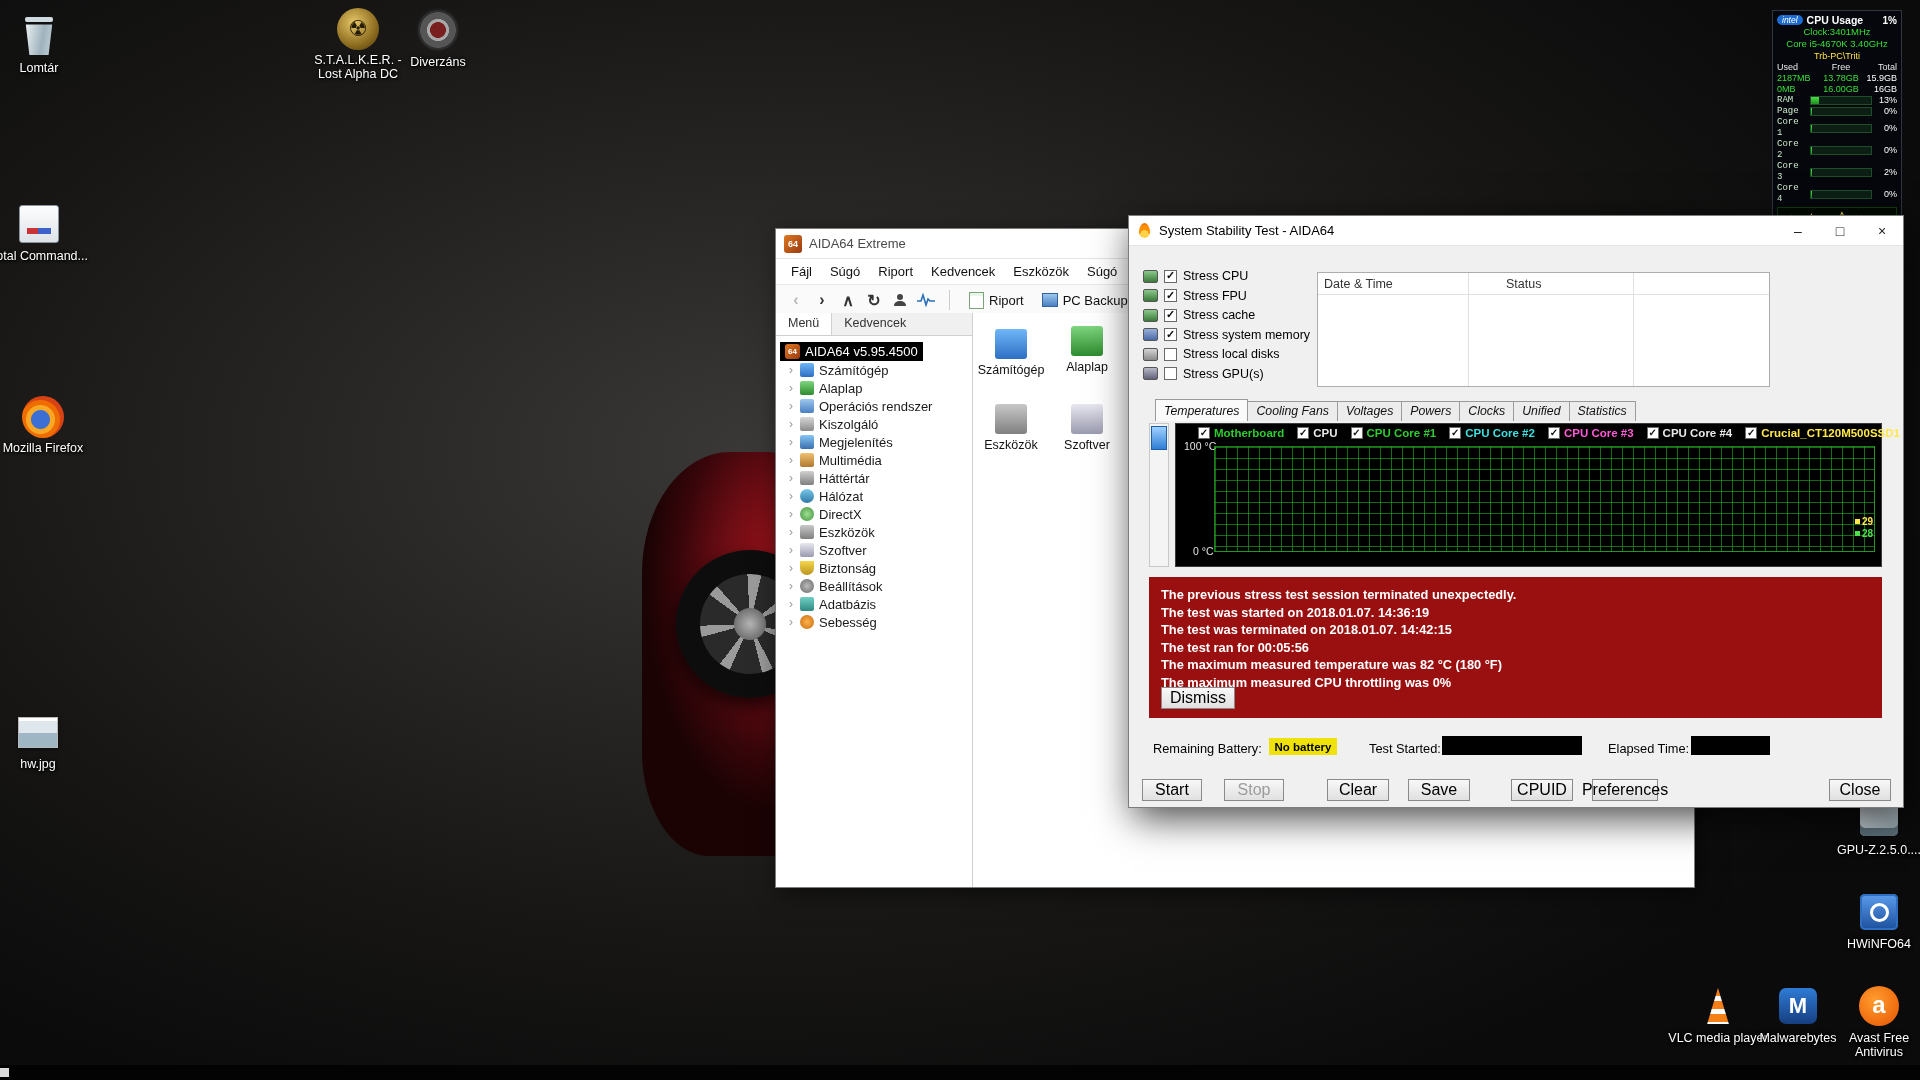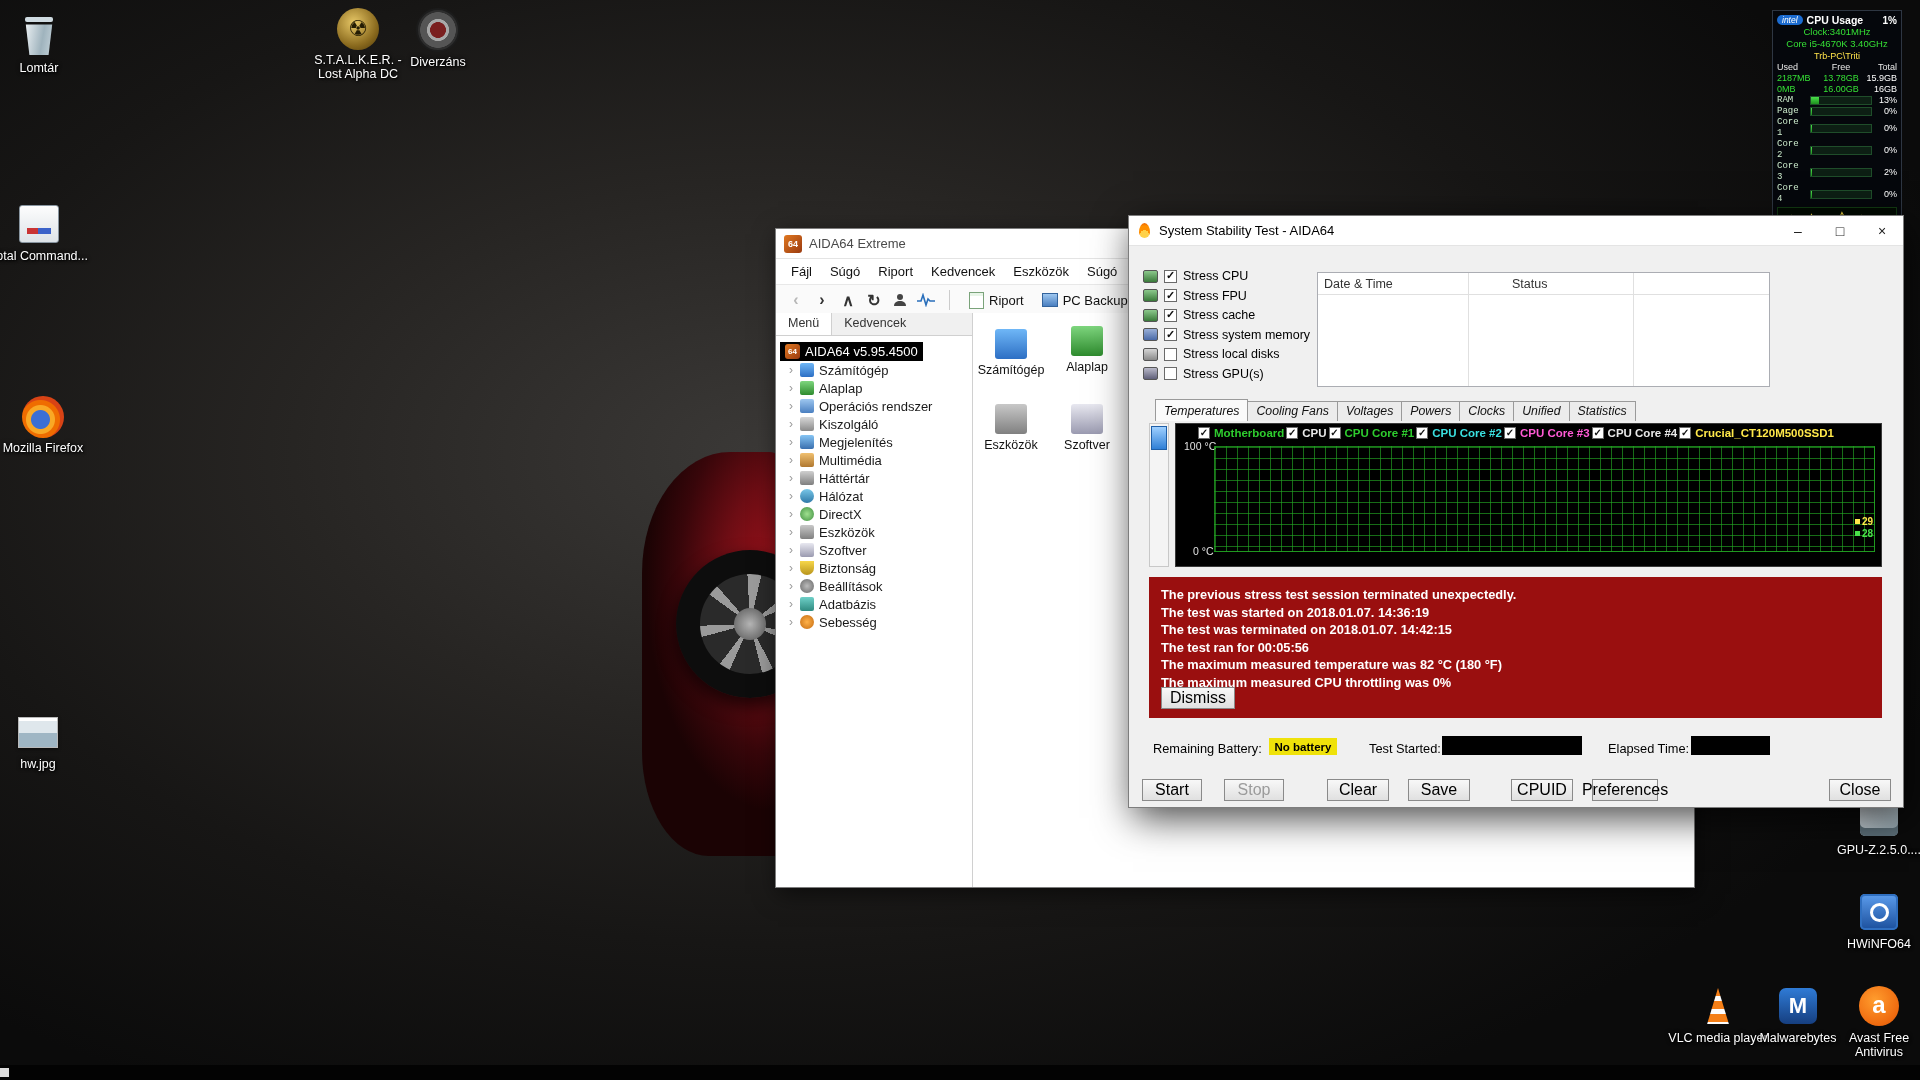--- a/index.html
+++ b/index.html
@@ -144,30 +144,30 @@
   .s-memory-icon{background:linear-gradient(#9ab0d8,#4a6aa8);}
   .s-disk-icon{background:linear-gradient(#d5d5d5,#8a8a8a);}
   .s-gpu-icon{background:linear-gradient(#b8b8c8,#60607a);}
   .cb{width:13px;height:13px;background:#fff;border:1px solid #6a6a6a;box-sizing:border-box;
     display:inline-flex;align-items:center;justify-content:center;font-size:11px;color:#111;line-height:1;flex:none;}
   .cb.checked::before{content:"✓";font-weight:bold;margin-top:-1px;}
   .slabel{font-size:12.5px;color:#000;white-space:nowrap;}
   #sst-table{position:absolute;left:188px;top:56px;width:453px;height:115px;background:#fff;border:1px solid #abadb3;box-sizing:border-box;}
   .th{position:absolute;top:0;height:21px;display:flex;align-items:center;padding-left:6px;font-size:12.5px;color:#333;}
   .th1{left:0;width:150px;}
-  .th2{left:150px;width:165px;padding-left:44px;}
+  .th2{left:144px;width:165px;padding-left:44px;}
   .thline{position:absolute;left:0;right:0;top:21px;height:1px;background:#e0e0e0;}
   .tcol{position:absolute;top:0;bottom:0;width:1px;background:#e0e0e0;}
   #sst-tabs{position:absolute;left:26px;top:183px;display:flex;align-items:flex-end;}
   .tab{padding:2px 8px 3px;font-size:12.3px;color:#111;background:#ececec;border:1px solid #9a9a9a;border-bottom:none;margin-right:-1px;font-style:italic;}
   .tab.active{background:#fafafa;padding-top:4px;position:relative;z-index:2;}
   #sst-slider{position:absolute;left:20px;top:207px;width:20px;height:144px;background:#f4f4f4;border:1px solid #c8c8c8;box-sizing:border-box;}
   .sthumb{position:absolute;left:1px;top:2px;width:16px;height:24px;background:linear-gradient(#9fd0ff,#2f7fd6);border:1px solid #1f5fa8;box-sizing:border-box;}
   #sst-graph{position:absolute;left:46px;top:207px;width:707px;height:144px;background:#000;border:1px solid #3a3a3a;box-sizing:border-box;}
-  #sst-legend{position:absolute;left:22px;top:3px;display:flex;gap:2px;align-items:center;}
+  #sst-legend{position:absolute;left:22px;top:3px;display:flex;gap:13px;align-items:center;}
   .litem{display:flex;align-items:center;gap:4px;}
   .litem .cb{width:12px;height:12px;font-size:10px;}
   .llabel{font-size:11.5px;font-weight:bold;white-space:nowrap;}
   #plot{position:absolute;left:38px;right:6px;top:22px;bottom:14px;
     background-image:repeating-linear-gradient(to right, rgba(35,165,35,.65) 0 1px, transparent 1px 11px),
                      repeating-linear-gradient(to bottom, rgba(35,165,35,.65) 0 1px, transparent 1px 11px);
     border:1px solid rgba(35,165,35,.75);box-sizing:border-box;}
   .ylab{position:absolute;color:#e0e0e0;font-size:10.5px;}
   .ylab.top{left:8px;top:16px;}
   .ylab.bottom{left:17px;bottom:9px;}

